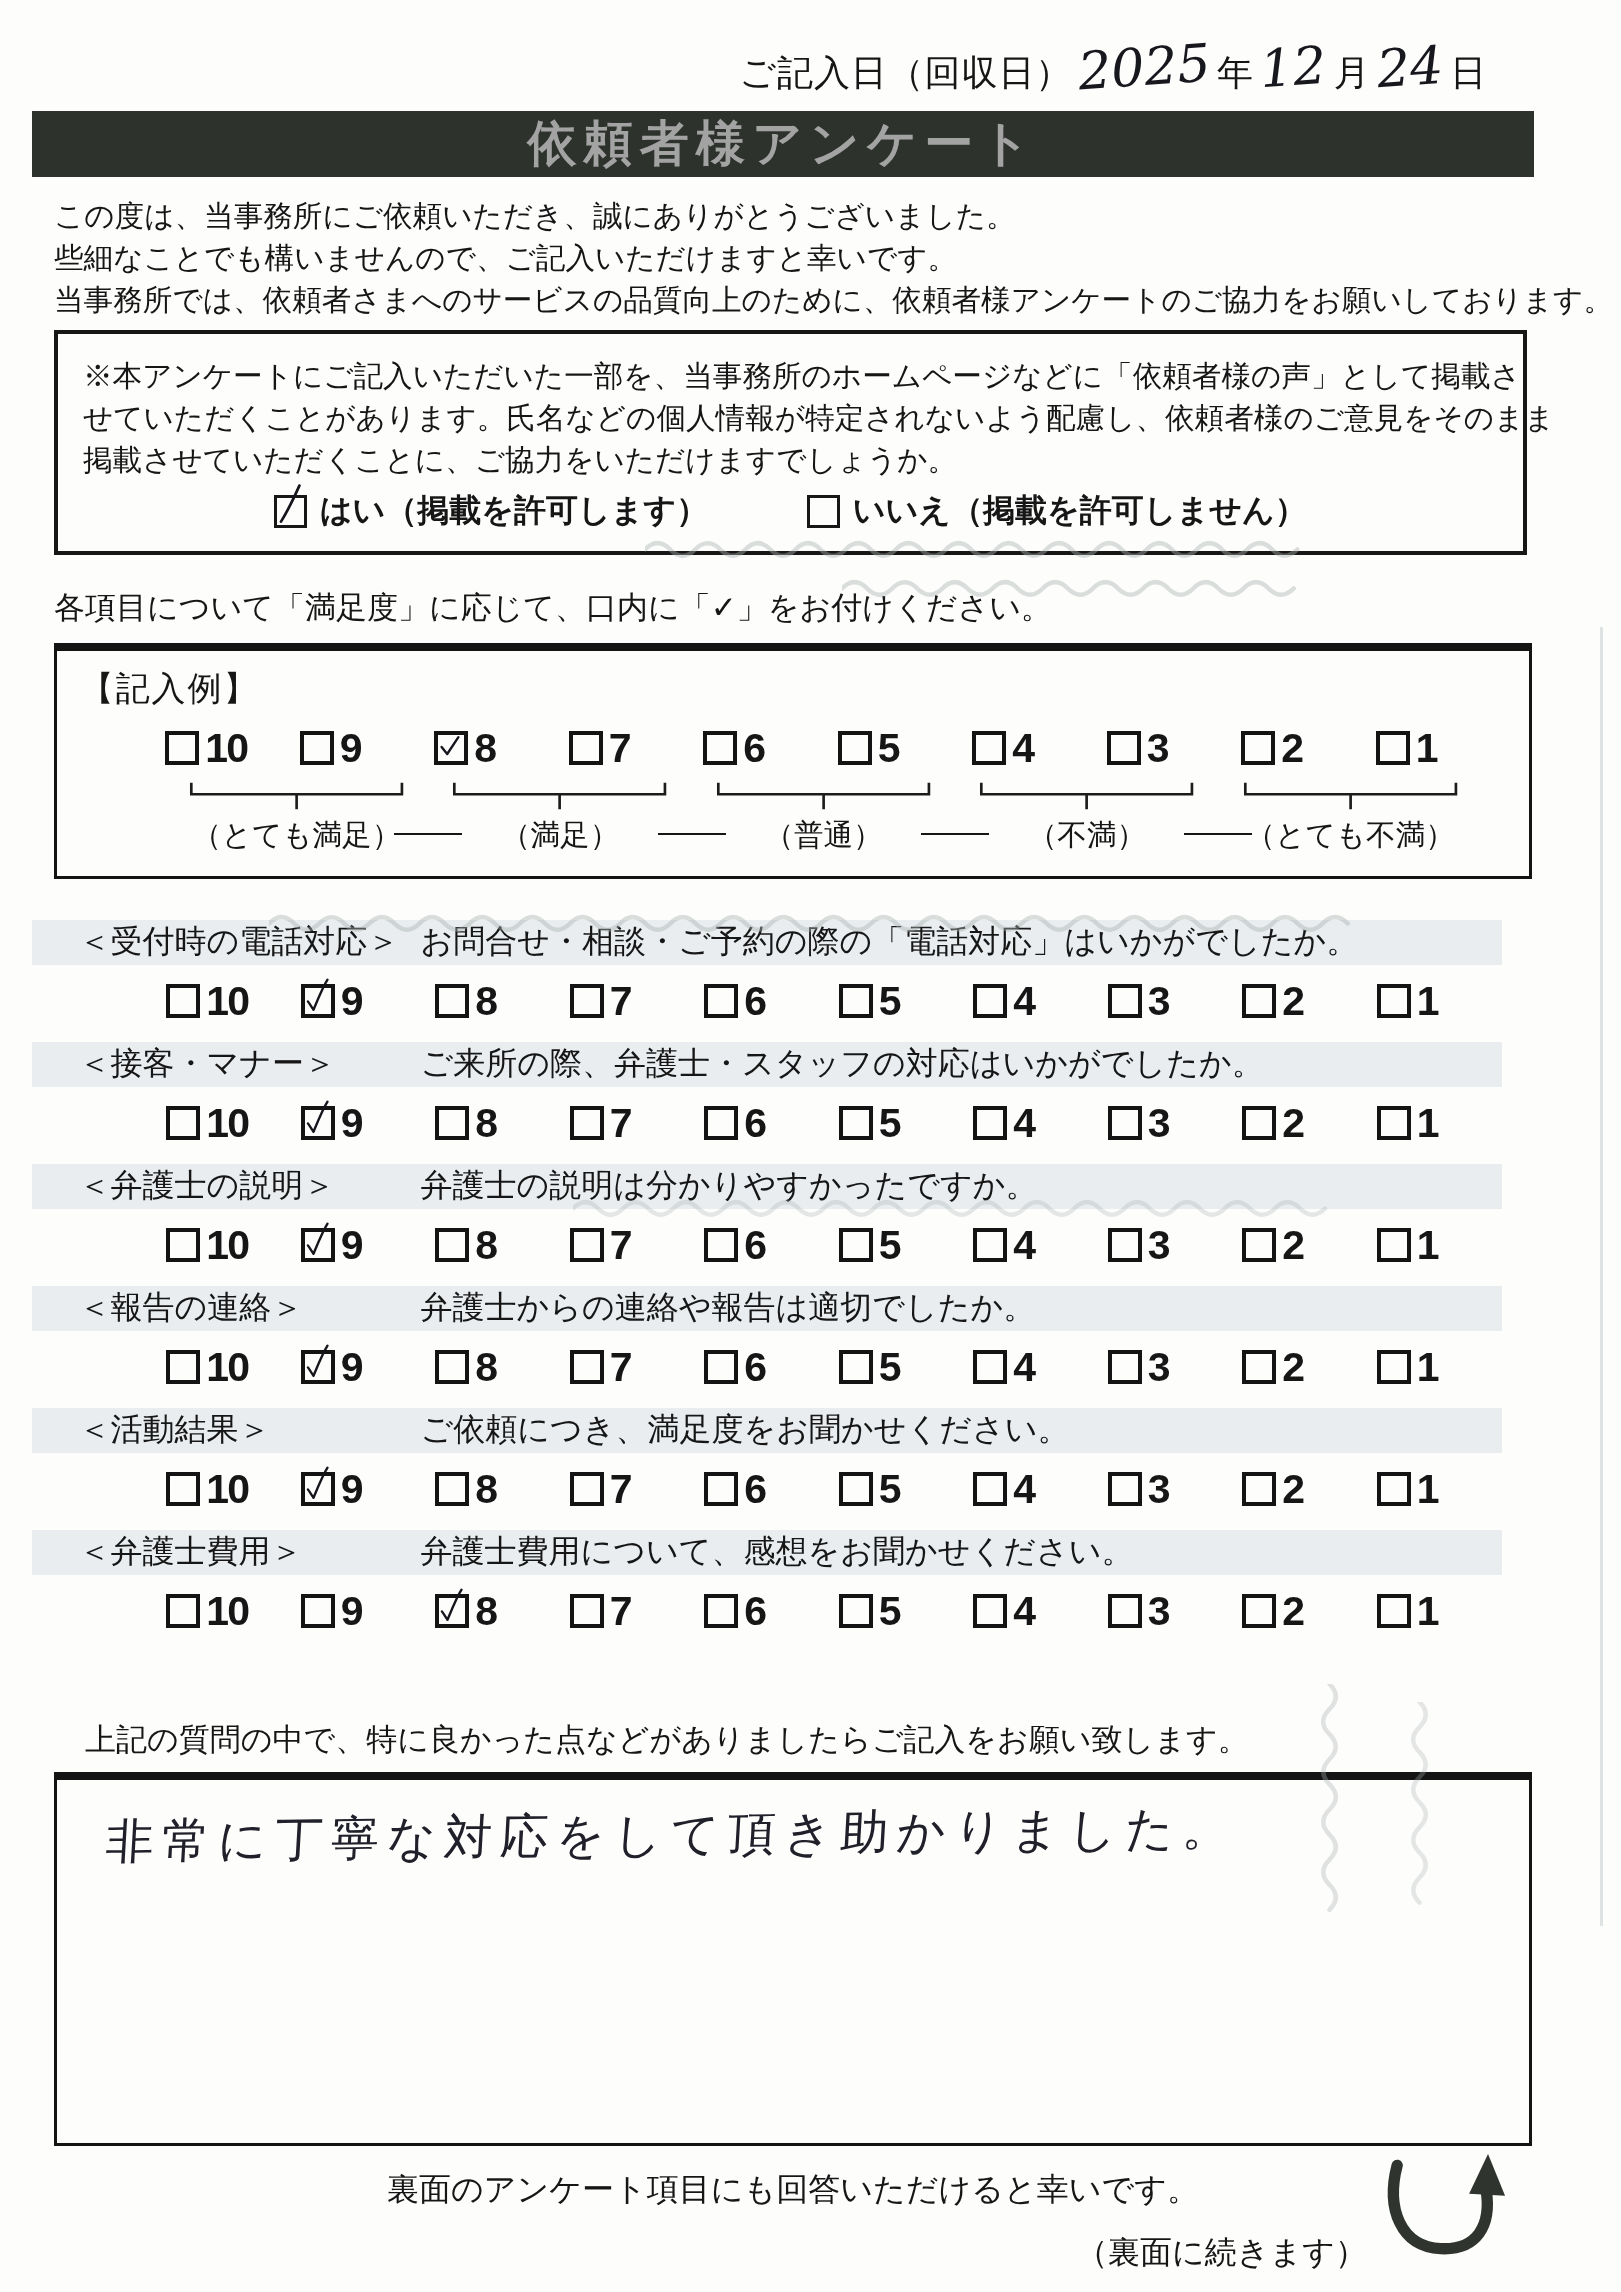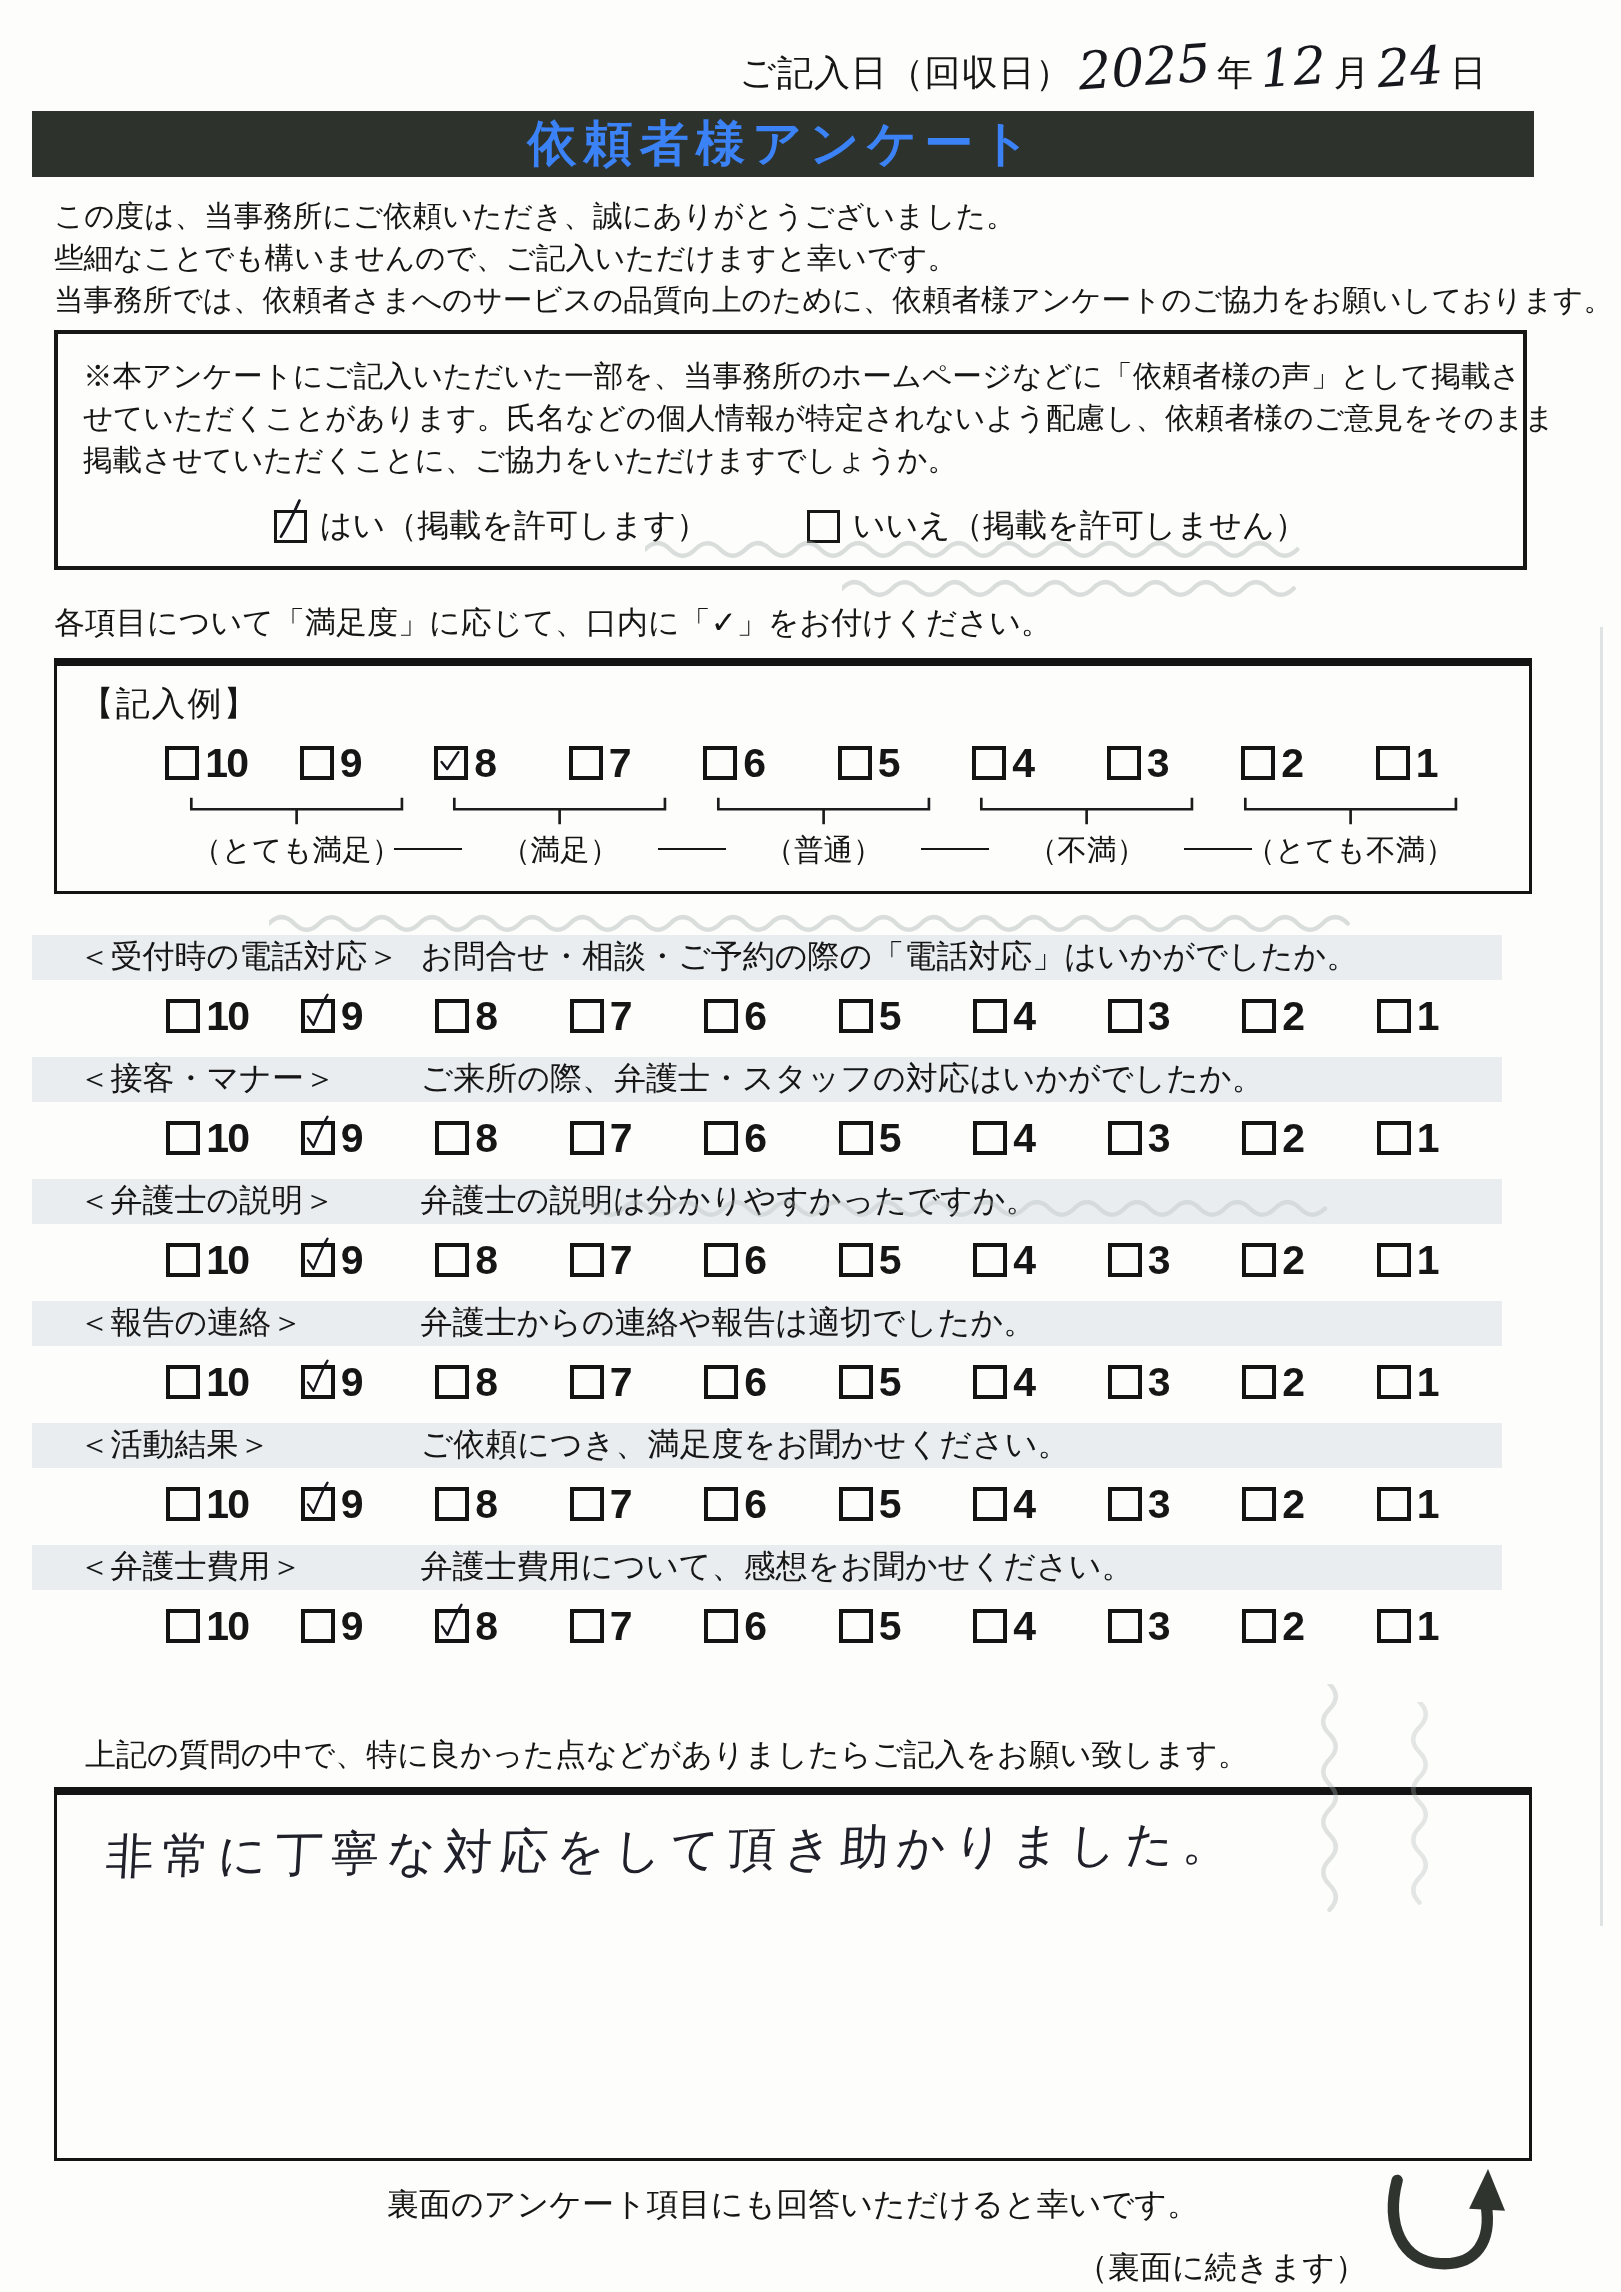--- a/index.html
+++ b/index.html
@@ -10,29 +10,29 @@
   
   .date-row{display:flex;justify-content:flex-end;align-items:baseline;margin-right:43px;font-size:36px;}
   .date-label{letter-spacing:0.9px;}
   .hand-num{font-family:"DejaVu Serif",serif;font-style:italic;font-size:52px;display:inline-block;
             transform:rotate(-4deg);margin:0 5.4px;color:#17171e;line-height:1;}
   .date-unit{margin:0 1.8px;}
 
   
   .title-bar{margin:12.5px 0 0 -22.4px;width:1502px;height:66px;background:var(--title-bar,#2d322d);
              display:flex;align-items:center;justify-content:center;}
-  .title-bar span{color:#3b82f6;font-size:49px;font-weight:bold;letter-spacing:7.2px;}
+  .title-bar span{color:#a3a3a3;font-size:49px;font-weight:bold;letter-spacing:7.2px;}
 
   .intro{margin-top:18px;}
   .intro p{margin:0;font-size:29.6px;line-height:42px;}
 
   .perm-box{margin-top:9px;width:1473px;box-sizing:border-box;border:4.5px solid #171717;
             padding:21.5px 25px 18px;}
   .perm-box p{margin:0;font-size:29.6px;line-height:42px;}
-  .perm-options{display:flex;justify-content:center;gap:99px;margin-top:23px;font-size:32px;align-items:center;}
+  .perm-options{display:flex;justify-content:center;gap:99px;margin-top:8px;font-size:32px;align-items:center;font-weight:bold;}
   .perm-option{display:flex;align-items:center;}
   .cb-small{width:27px;height:27px;border:3.6px solid #171717;box-sizing:content-box;position:relative;
             margin-right:12.5px;flex:none;}
 
   .instruction{margin:32px 0 0;font-size:31px;}
 
   .example-box{margin-top:14.3px;width:1478px;box-sizing:border-box;border:3.6px solid #141414;
                border-top:8px solid #141414;padding:14.3px 23px 19.7px;}
   .example-title{font-size:34px;letter-spacing:1.8px;}
 

